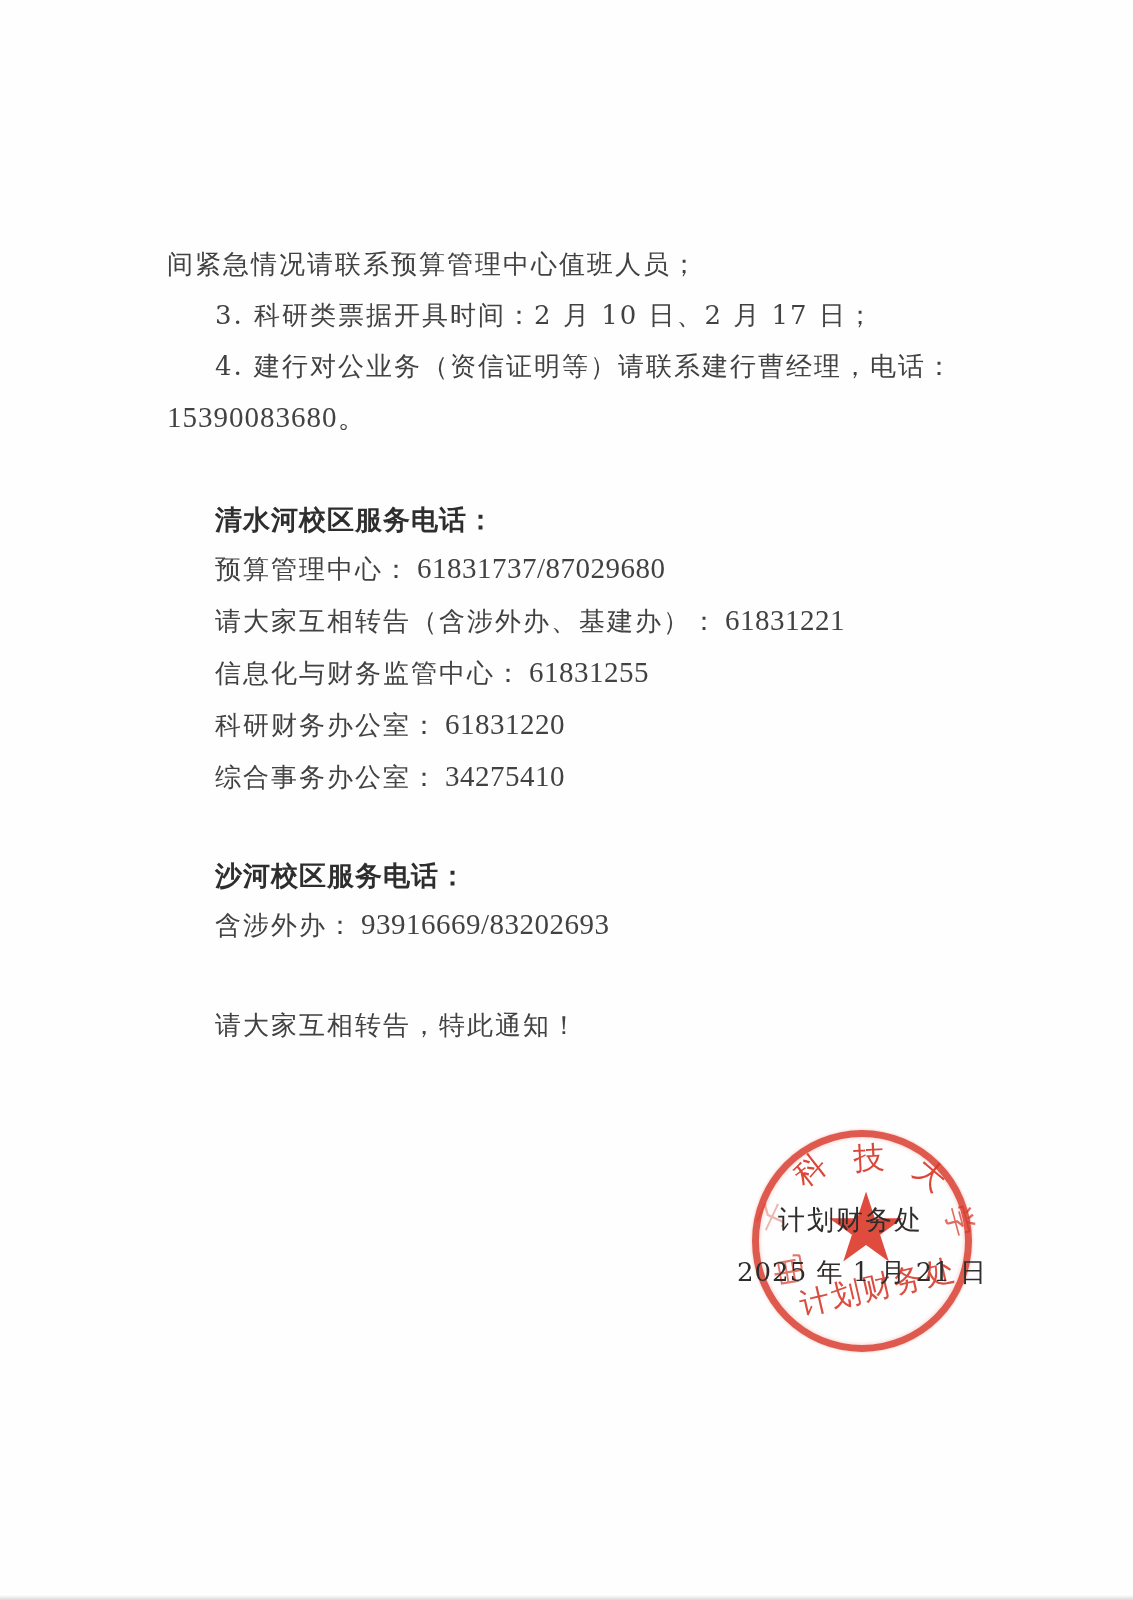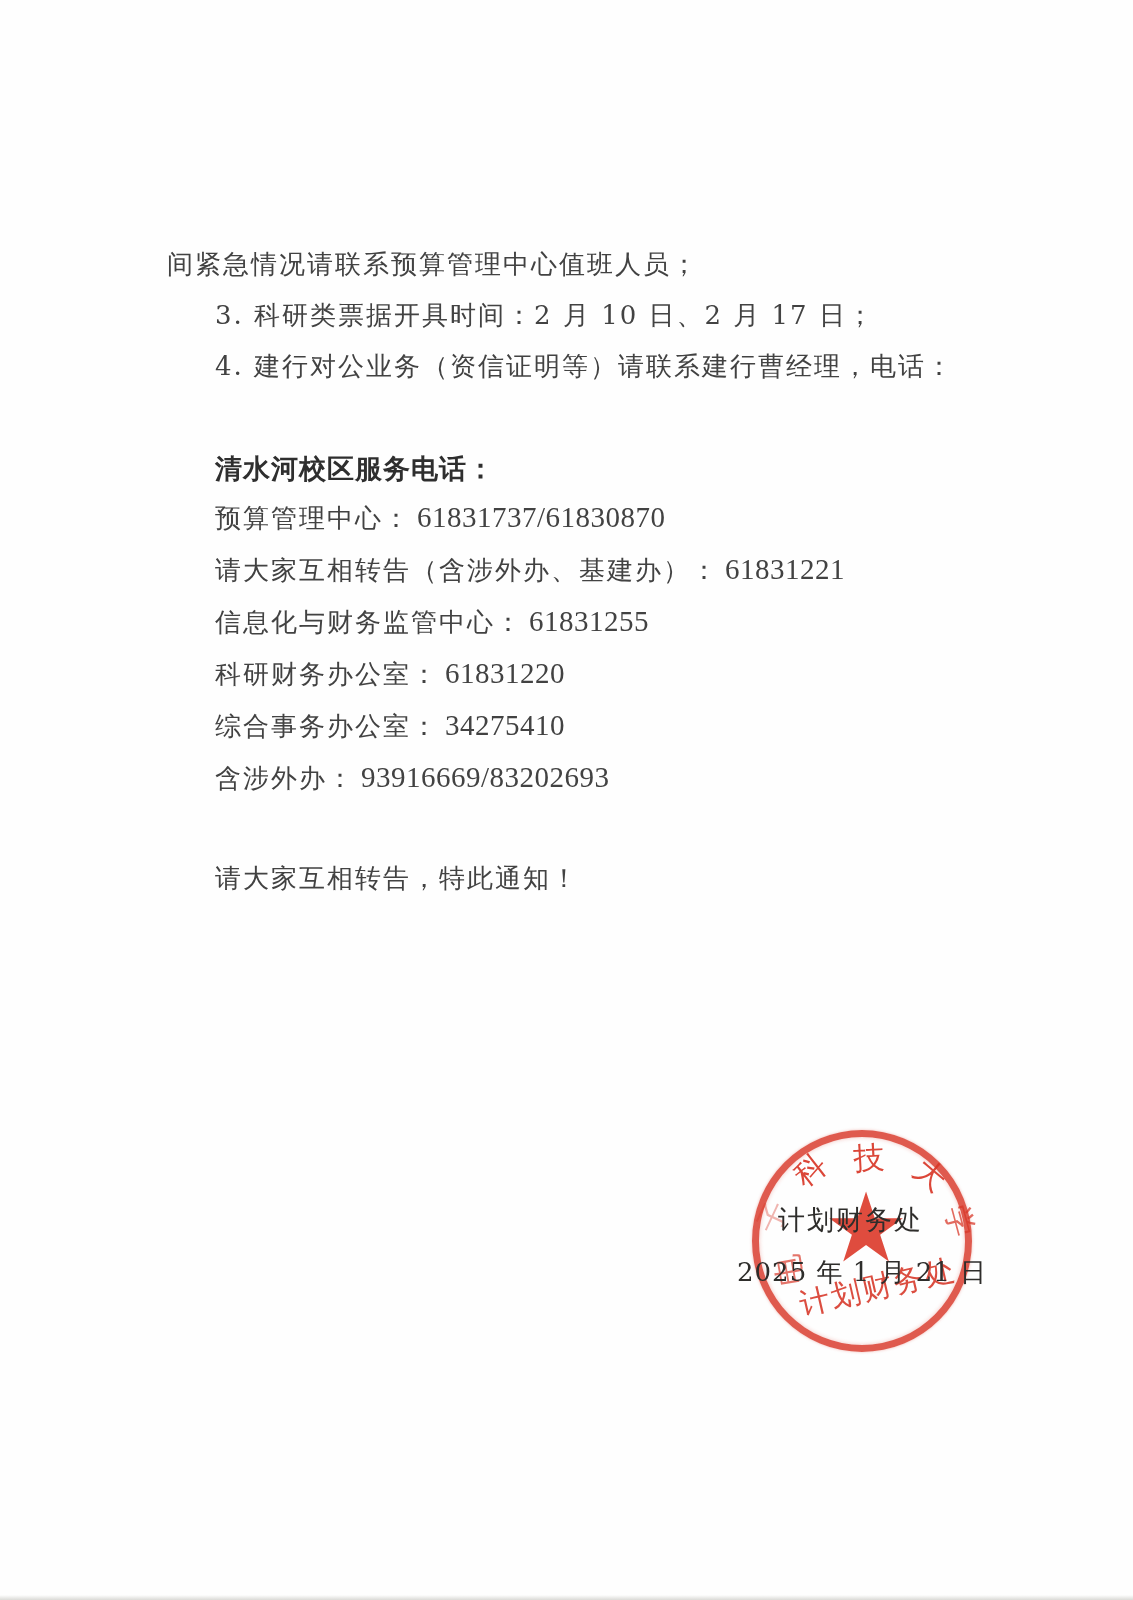--- a/index.html
+++ b/index.html
@@ -139,37 +139,39 @@
 <div class="page">
 
   <main class="doc">
 
     <p class="body-line">间紧急情况请联系预算管理中心值班人员；</p>
 
     <p class="body-line indent">3. 科研类票据开具时间：2 月 10 日、2 月 17 日；</p>
 
     <p class="body-line indent">4. 建行对公业务（资信证明等）请联系建行曹经理，电话：</p>
 
+    <p class="body-line num-line">15390083680。</p>
 
     <section>
       <h2 class="heading s1">清水河校区服务电话：</h2>
 
-      <p class="entry"><span class="lbl">预算管理中心：</span><span class="val">61831737/61830870</span></p>
+      <p class="entry"><span class="lbl">预算管理中心：</span><span class="val">61831737/87029680</span></p>
 
       <p class="entry"><span class="lbl">请大家互相转告（含涉外办、基建办）：</span><span class="val">61831221</span></p>
 
       <p class="entry"><span class="lbl">信息化与财务监管中心：</span><span class="val">61831255</span></p>
 
       <p class="entry"><span class="lbl">科研财务办公室：</span><span class="val">61831220</span></p>
 
 
       <p class="entry"><span class="lbl">综合事务办公室：</span><span class="val">34275410</span></p>
     </section>
 
     <section>
+      <h2 class="heading s2">沙河校区服务电话：</h2>
 
       <p class="entry"><span class="lbl">含涉外办：</span><span class="val">93916669/83202693</span></p>
     </section>
 
     <p class="body-line indent closing">请大家互相转告，特此通知！</p>
 
   </main>
 
   <div class="stamp">
     <div class="ring"></div>

